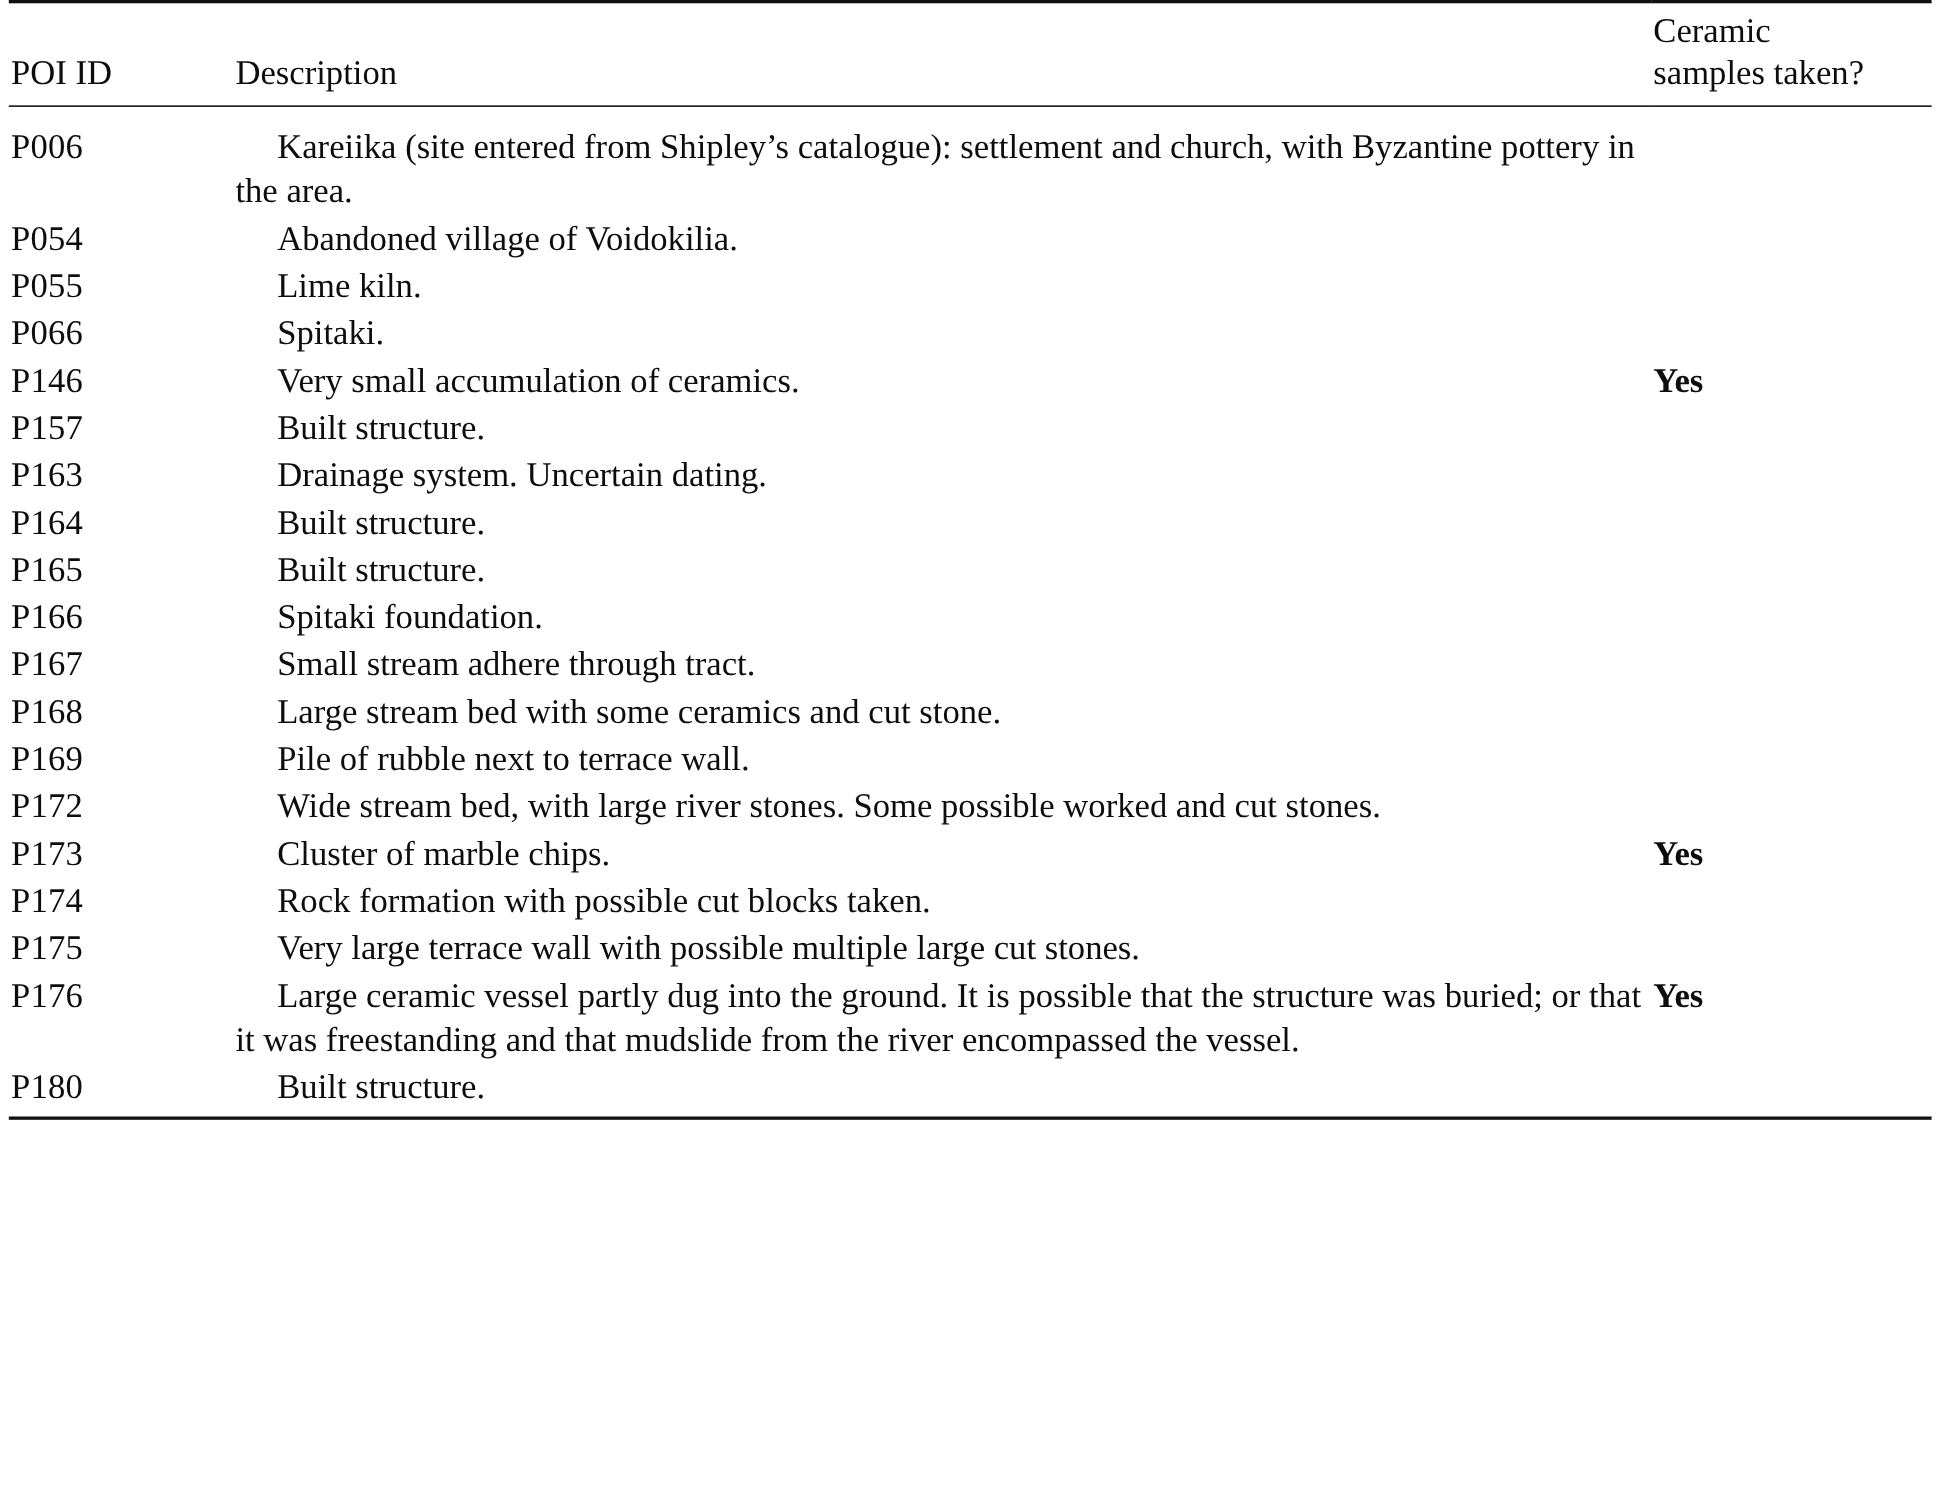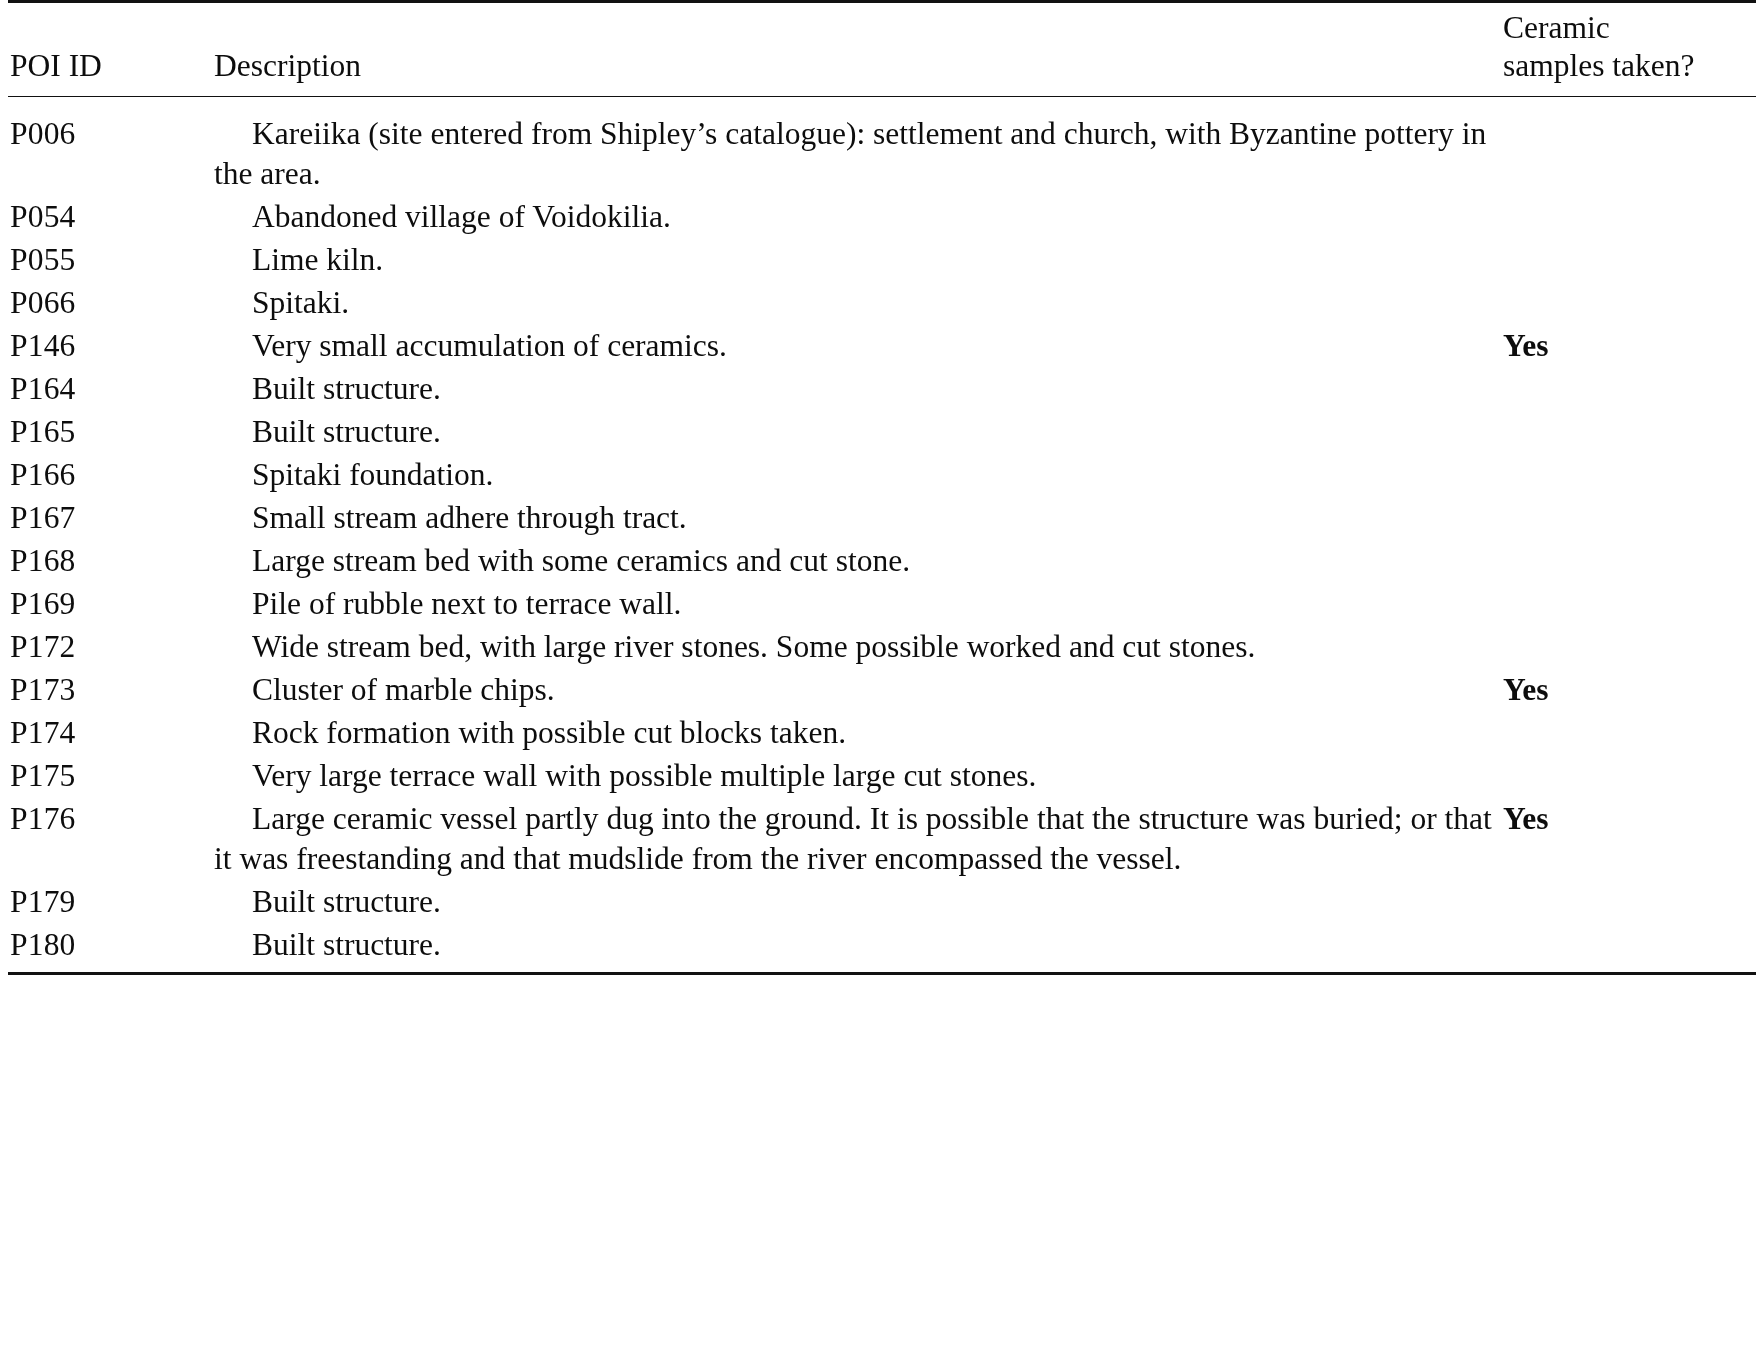--- a/index.html
+++ b/index.html
@@ -127,20 +127,30 @@
           <td class="cell-id">P066</td>
           <td class="cell-desc"><span class="hang">Spitaki.</span></td>
           <td class="cell-cer"></td>
         </tr>
         <tr class="row-gap">
           <td class="cell-id">P146</td>
           <td class="cell-desc"><span class="hang">Very small accumulation of ceramics.</span></td>
           <td class="cell-cer">Yes</td>
         </tr>
         <tr class="row-gap">
+          <td class="cell-id">P157</td>
+          <td class="cell-desc"><span class="hang">Built structure.</span></td>
+          <td class="cell-cer"></td>
+        </tr>
+        <tr class="row-gap">
+          <td class="cell-id">P163</td>
+          <td class="cell-desc"><span class="hang">Drainage system. Uncertain dating.</span></td>
+          <td class="cell-cer"></td>
+        </tr>
+        <tr class="row-gap">
           <td class="cell-id">P164</td>
           <td class="cell-desc"><span class="hang">Built structure.</span></td>
           <td class="cell-cer"></td>
         </tr>
         <tr class="row-gap">
           <td class="cell-id">P165</td>
           <td class="cell-desc"><span class="hang">Built structure.</span></td>
           <td class="cell-cer"></td>
         </tr>
         <tr class="row-gap">
@@ -180,25 +190,20 @@
         </tr>
         <tr class="row-gap">
           <td class="cell-id">P175</td>
           <td class="cell-desc"><span class="hang">Very large terrace wall with possible multiple large cut stones.</span></td>
           <td class="cell-cer"></td>
         </tr>
         <tr class="row-gap">
           <td class="cell-id">P176</td>
           <td class="cell-desc"><span class="hang">Large ceramic vessel partly dug into the ground. It is possible that the structure was buried; or that it was freestanding and that mudslide from the river encompassed the vessel.</span></td>
           <td class="cell-cer">Yes</td>
-        </tr>
-        <tr class="row-gap">
-          <td class="cell-id">P179</td>
-          <td class="cell-desc"><span class="hang">Built structure.</span></td>
-          <td class="cell-cer"></td>
         </tr>
         <tr class="row-gap">
           <td class="cell-id">P180</td>
           <td class="cell-desc"><span class="hang">Built structure.</span></td>
           <td class="cell-cer"></td>
         </tr>
       </tbody>
   </table>
   <div style="border-top:3.5px solid #111; margin-top:4px;"></div>
 </div>

